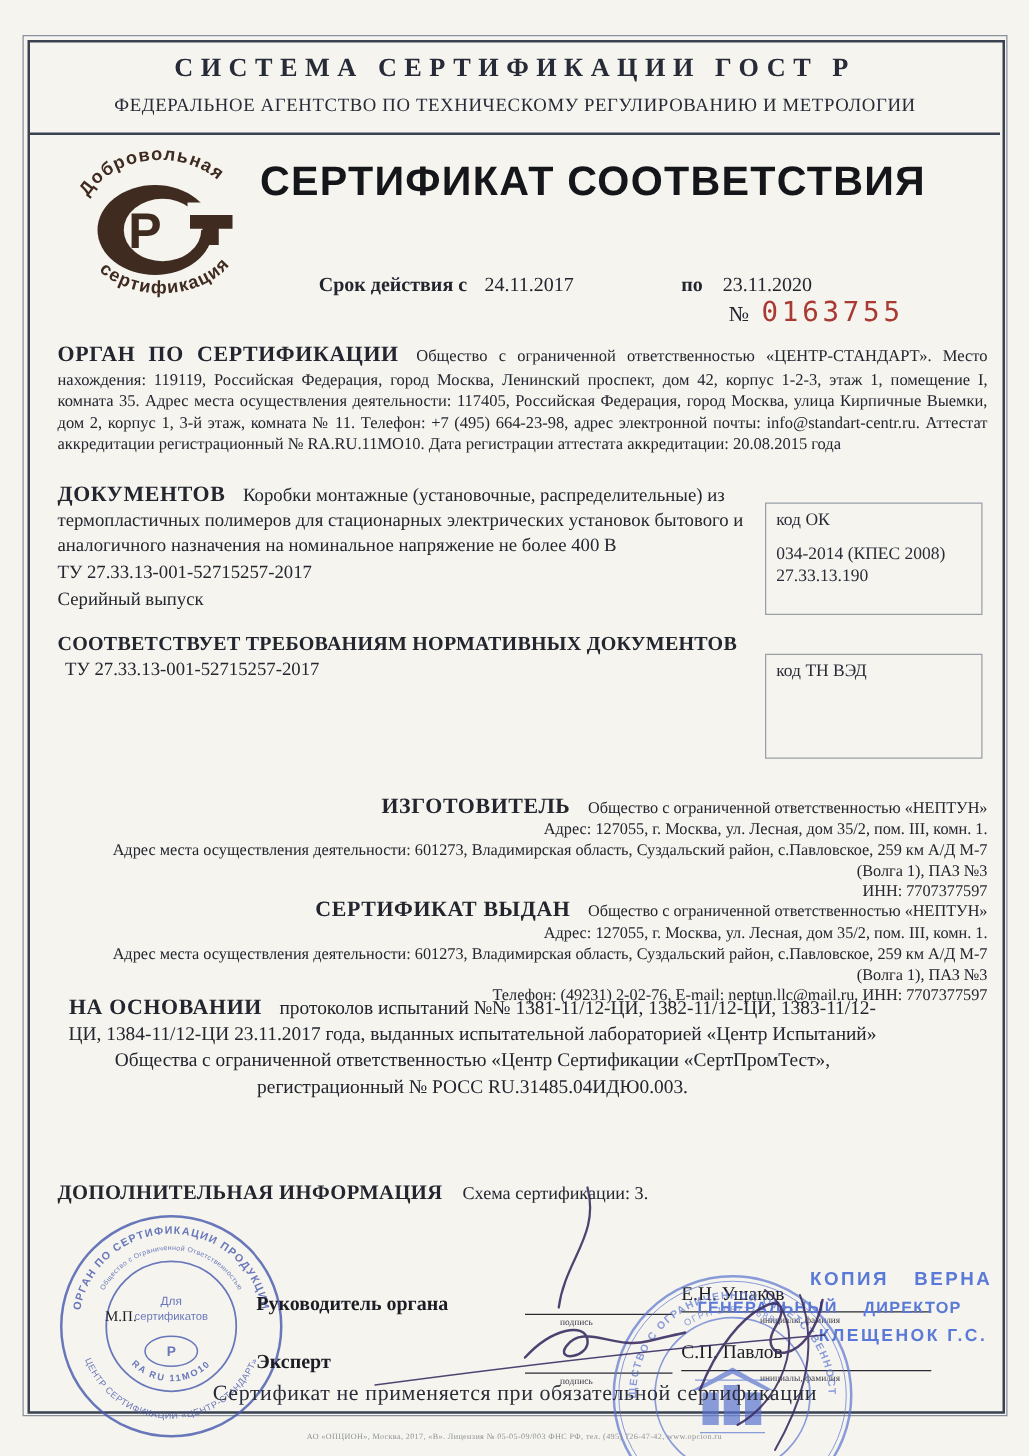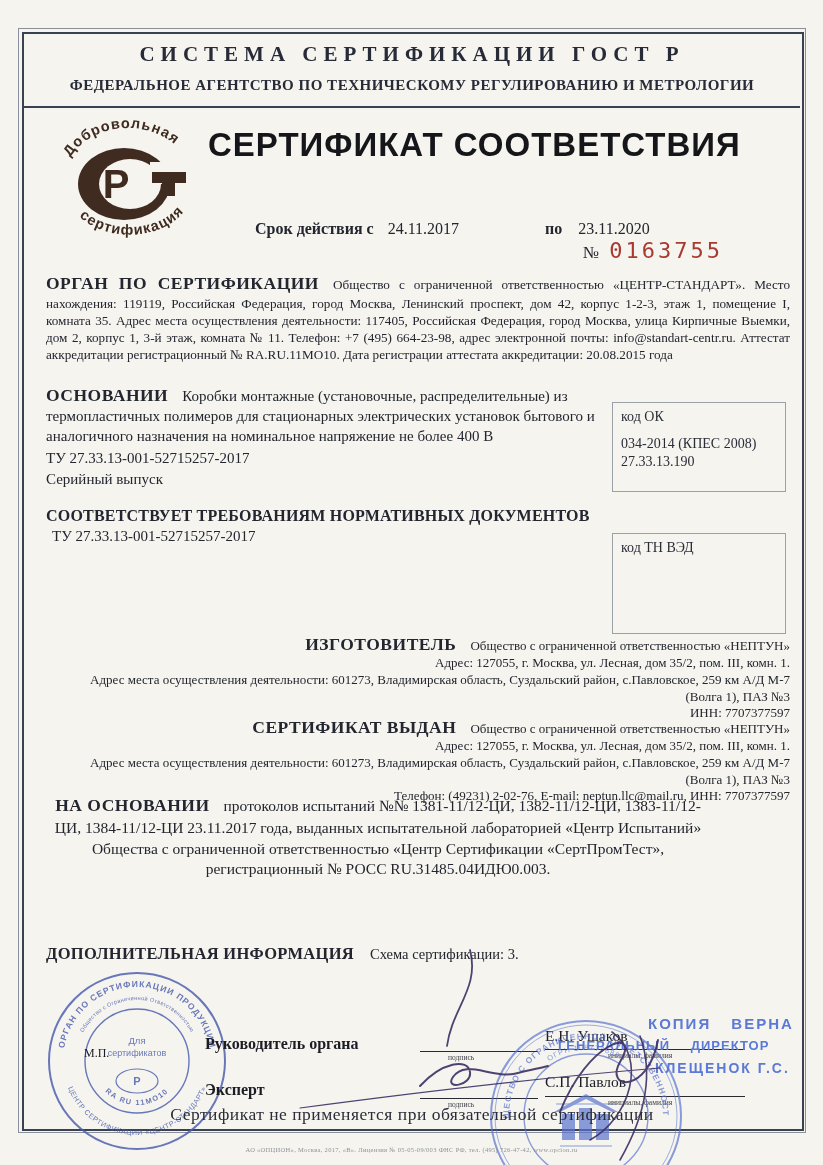--- a/index.html
+++ b/index.html
@@ -7,21 +7,21 @@
     position:relative;width:823px;height:1165px;overflow:hidden;
     background:#f5f4ef;
     font-family:"Liberation Serif", serif;color:#23252f;
   }
   .frame-outer{position:absolute;left:18px;top:28px;width:786px;height:1103px;border:1px solid #8a8f9c;}
   .frame-inner{position:absolute;left:22px;top:32px;width:778px;height:1095px;border:2px solid #3a4150;}
   .hdr-sep{position:absolute;left:24px;top:106px;width:776px;border-top:2px solid #3a4150;}
   .hdr1{position:absolute;left:24px;top:42px;width:776px;text-align:center;
         font-weight:bold;font-size:21px;letter-spacing:6px;color:#272b38;}
   .hdr2{position:absolute;left:24px;top:77px;width:776px;text-align:center;
-        font-weight:bold;font-size:15px;letter-spacing:0.5px;color:#272b38;}
+        font-weight:normal;font-size:15px;letter-spacing:0.5px;color:#272b38;}
   .logo-svg{position:absolute;left:52px;top:116px;}
   .title{position:absolute;left:208px;top:126px;width:560px;
          font-family:"Liberation Sans",sans-serif;font-weight:bold;font-size:33px;
          letter-spacing:1px;color:#15161a;white-space:nowrap;}
   .num-row{position:absolute;left:255px;top:186px;font-size:16px;}
   .num-row .nl{margin-right:48px;}
   .num-row .nv{letter-spacing:0.5px;}
   .valid-row{position:absolute;left:255px;top:220px;font-size:16px;font-weight:bold;}
   .valid-row .vf{margin-left:14px;font-weight:normal;}
   .valid-to{position:absolute;left:545px;top:220px;font-size:16px;font-weight:bold;}
@@ -31,21 +31,21 @@
   .sec{position:absolute;left:46px;}
   .sec .lbl{font-weight:bold;font-size:17.5px;letter-spacing:0.5px;margin-right:14px;}
   .sec .lbl-sm{font-weight:bold;font-size:16.5px;letter-spacing:0.3px;margin-right:16px;}
   .sec p{margin:0;}
   .org-sec{top:272px;width:744px;font-size:13.2px;line-height:1.3;text-align:justify;}
   .prod-sec{top:384px;width:572px;font-size:15px;line-height:1.32;}
   .prod-sec .extra{margin-top:2px;}
   .codebox{position:absolute;left:612px;width:174px;border:1px solid #9aa0a8;background:transparent;
            font-size:14px;padding:6px 8px;box-sizing:border-box;color:#2a2c38;}
   .codebox.ok{top:402px;height:90px;}
-  .codebox.tnved{top:523px;height:101px;margin-top:10px;}
+  .codebox.tnved{top:523px;height:84px;}
   .codebox .cl{font-size:14px;}
   .codebox .cv{margin-top:10px;line-height:1.25;}
   .conf-sec{top:507px;width:560px;}
   .conf-sec .lbl2{font-weight:bold;font-size:16px;letter-spacing:0.2px;}
   .conf-sec .txt2{font-size:15px;margin-top:3px;margin-left:6px;}
   .party-sec{width:744px;font-size:13px;line-height:1.28;text-align:right;}
   .mfr-sec{top:633px;}
   .iss-sec{top:716px;}
   .party-sec .addr{margin-left:8px;}
   .basis-sec{top:794px;width:664px;font-size:15.5px;line-height:1.35;text-align:center;}
@@ -126,21 +126,21 @@
 
   <div class="form-num">
     <span>№</span><span class="digits">0163755</span>
   </div>
 
   <div class="sec org-sec">
     <p><span class="lbl">ОРГАН ПО СЕРТИФИКАЦИИ</span><span>Общество с ограниченной ответственностью «ЦЕНТР-СТАНДАРТ». Место нахождения: 119119, Российская Федерация, город Москва, Ленинский проспект, дом 42, корпус 1-2-3, этаж 1, помещение I, комната 35. Адрес места осуществления деятельности: 117405, Российская Федерация, город Москва, улица Кирпичные Выемки, дом 2, корпус 1, 3-й этаж, комната № 11. Телефон: +7 (495) 664-23-98, адрес электронной почты: info@standart-centr.ru. Аттестат аккредитации регистрационный № RA.RU.11МО10. Дата регистрации аттестата аккредитации: 20.08.2015 года</span></p>
   </div>
 
   <div class="sec prod-sec">
-    <p><span class="lbl">ОСНОВАНИИ</span><span>Коробки монтажные (установочные, распределительные) из термопластичных полимеров для стационарных электрических установок бытового и аналогичного назначения на номинальное напряжение не более 400 В</span></p>
+    <p><span class="lbl">ДОКУМЕНТОВ</span><span>Коробки монтажные (установочные, распределительные) из термопластичных полимеров для стационарных электрических установок бытового и аналогичного назначения на номинальное напряжение не более 400 В</span></p>
     <div class="extra">ТУ 27.33.13-001-52715257-2017</div>
     <div class="extra">Серийный выпуск</div>
   </div>
 
   <div class="codebox ok">
     <div class="cl">код ОК</div>
     <div class="cv">
       <div>034-2014 (КПЕС 2008)</div>
       <div>27.33.13.190</div>
     </div>

